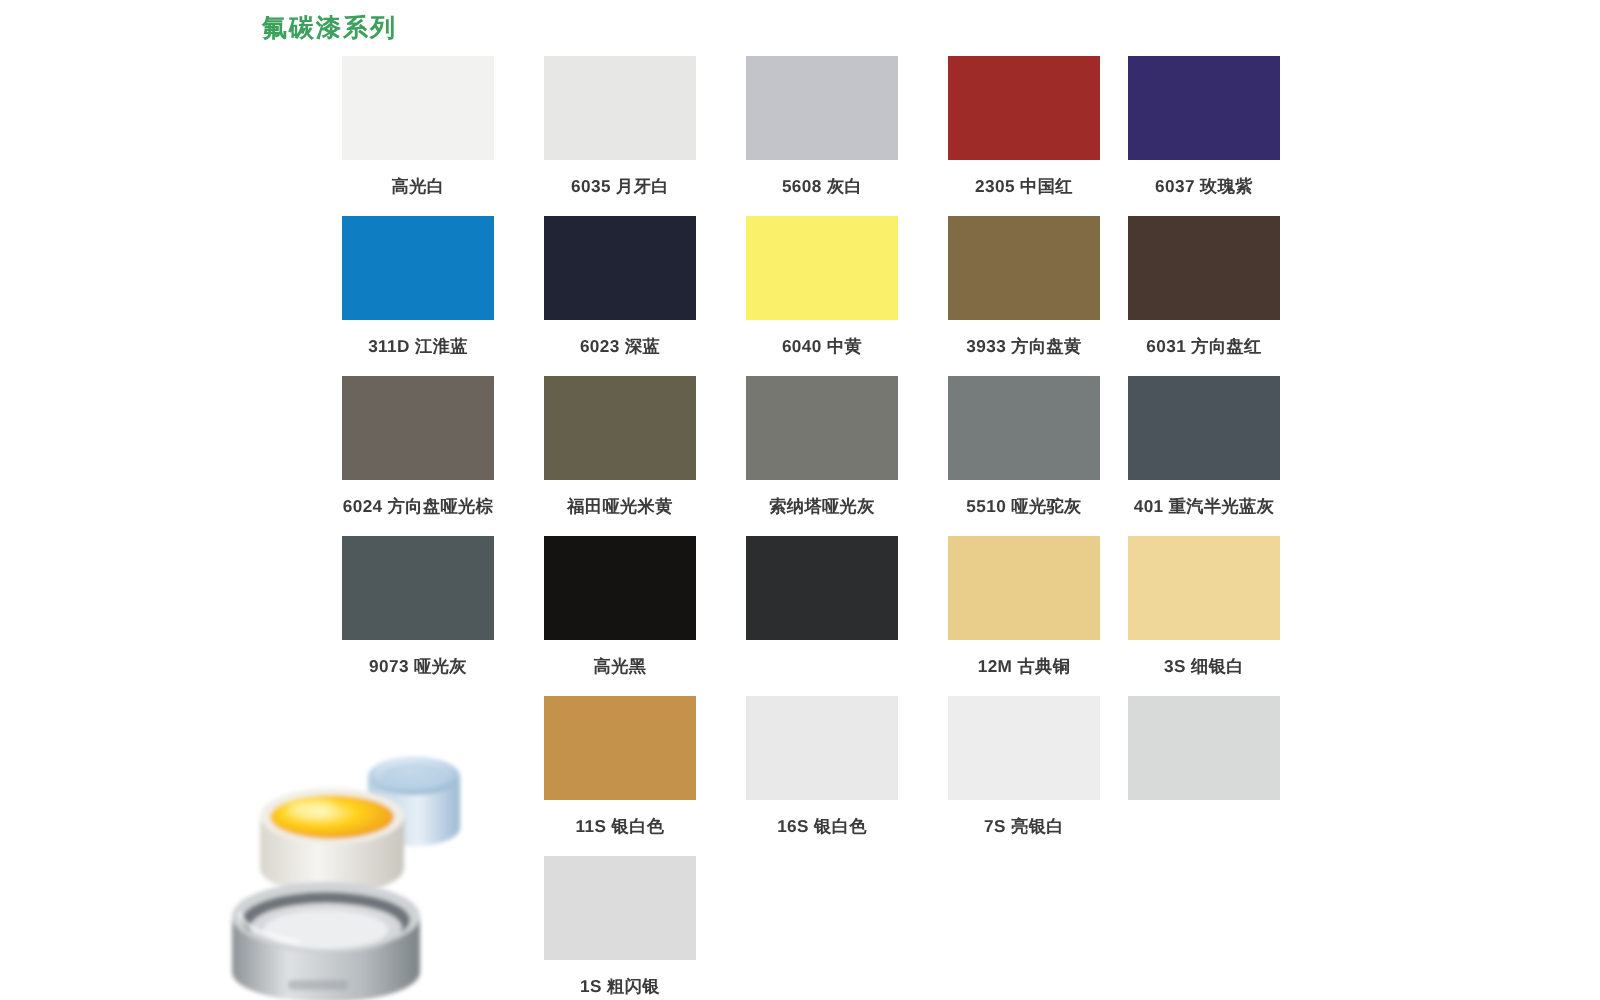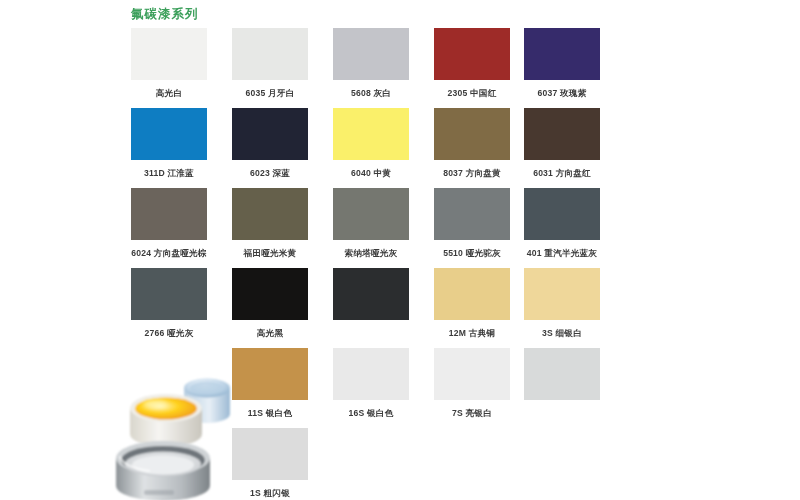--- a/index.html
+++ b/index.html
@@ -23,20 +23,21 @@
   }
 
   .grid{
     position:absolute;
     left:131px;top:28px;
     width:560px;
   }
   .row{
     position:relative;
     height:80px;
+    margin-left:40px;
   }
   .cell{
     position:absolute;
     width:76px;
     top:0;
   }
   .cell.c0{left:0px;}
   .cell.c1{left:101px;}
   .cell.c2{left:202px;}
   .cell.c3{left:303px;}
@@ -120,21 +121,21 @@
         <div class="cell c1">
           <div class="swatch" style="background: rgb(33, 36, 52);"></div>
           <div class="label">6023 深蓝</div>
         </div>
         <div class="cell c2">
           <div class="swatch" style="background: rgb(250, 240, 106);"></div>
           <div class="label">6040 中黄</div>
         </div>
         <div class="cell c3">
           <div class="swatch" style="background: rgb(128, 107, 69);"></div>
-          <div class="label">8037 方向盘黄</div>
+          <div class="label">3933 方向盘黄</div>
         </div>
         <div class="cell c4">
           <div class="swatch" style="background: rgb(72, 56, 47);"></div>
           <div class="label">6031 方向盘红</div>
         </div>
       </div>
       <div class="row">
         <div class="cell c0">
           <div class="swatch" style="background: rgb(107, 100, 92);"></div>
           <div class="label">6024 方向盘哑光棕</div>
@@ -152,21 +153,21 @@
           <div class="label">5510 哑光驼灰</div>
         </div>
         <div class="cell c4">
           <div class="swatch" style="background: rgb(74, 84, 90);"></div>
           <div class="label">401 重汽半光蓝灰</div>
         </div>
       </div>
       <div class="row">
         <div class="cell c0">
           <div class="swatch" style="background: rgb(79, 88, 91);"></div>
-          <div class="label">2766 哑光灰</div>
+          <div class="label">9073 哑光灰</div>
         </div>
         <div class="cell c1">
           <div class="swatch" style="background: rgb(20, 19, 18);"></div>
           <div class="label">高光黑</div>
         </div>
         <div class="cell c2">
           <div class="swatch" style="background: rgb(43, 45, 47);"></div>
         </div>
         <div class="cell c3">
           <div class="swatch metal" style="background: rgb(232, 206, 138);"></div>

